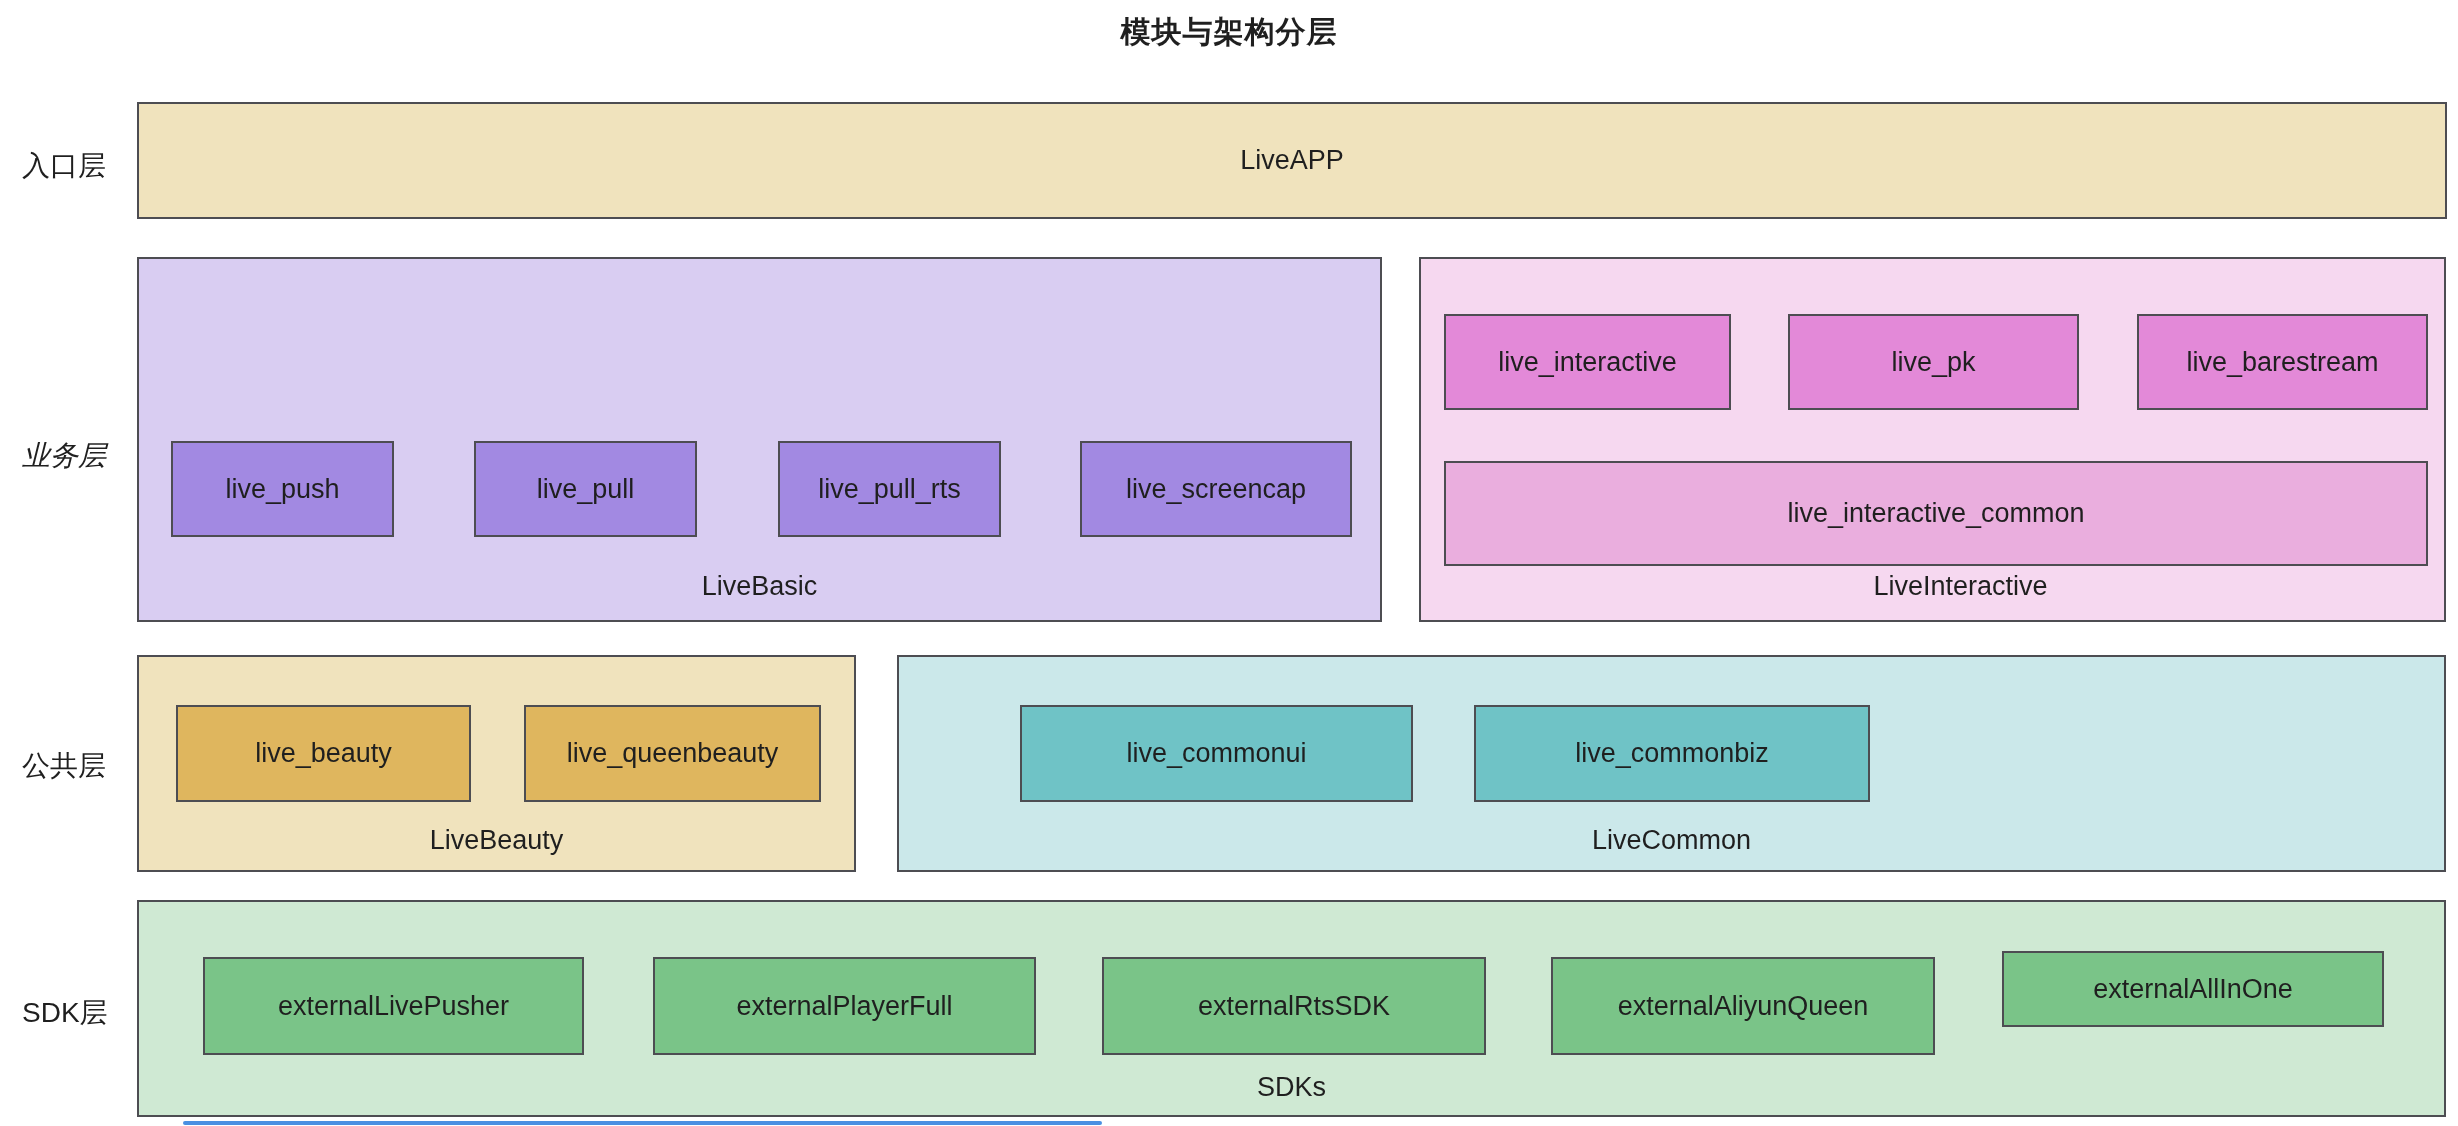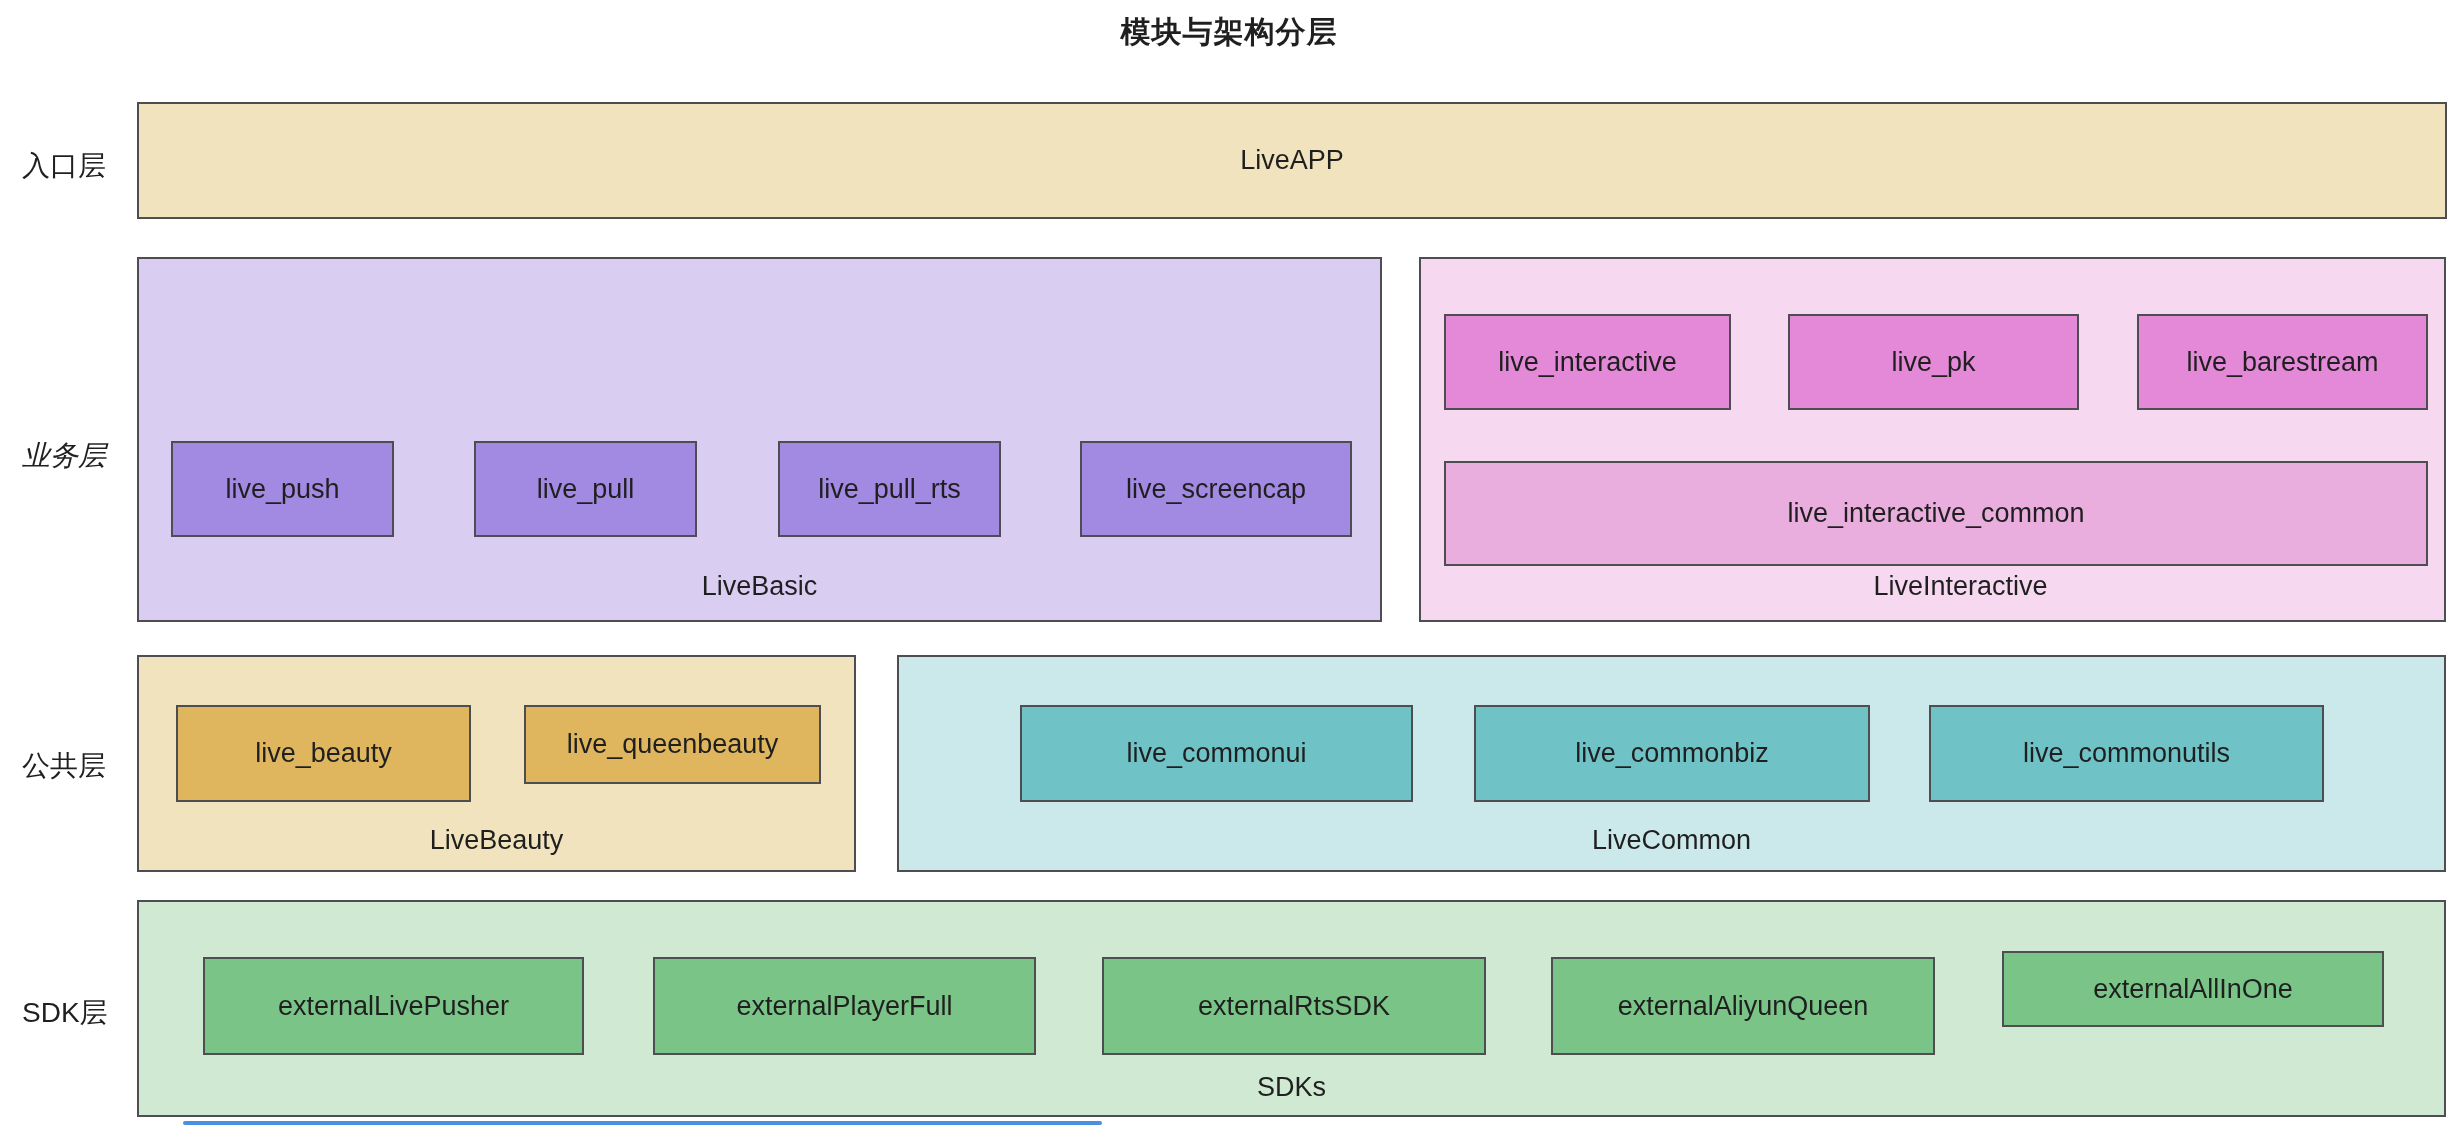--- a/index.html
+++ b/index.html
@@ -76,28 +76,27 @@
   <div class="box inter-box" style="left:1419px;top:257px;width:1027px;height:365px">
     <div class="box module inter-module" style="left:23px;top:55px;width:287px;height:96px">live_interactive</div>
     <div class="box module inter-module" style="left:367px;top:55px;width:291px;height:96px">live_pk</div>
     <div class="box module inter-module" style="left:716px;top:55px;width:291px;height:96px">live_barestream</div>
     <div class="box module inter-wide" style="left:23px;top:202px;width:984px;height:105px">live_interactive_common</div>
     <div class="container-label" style="bottom:18px;padding-left:28px;">LiveInteractive</div>
   </div>
 
   <div class="box beauty-box" style="left:137px;top:655px;width:719px;height:217px">
     <div class="box module beauty-module" style="left:37px;top:48px;width:295px;height:97px">live_beauty</div>
-    <div class="box module beauty-module" style="left:385px;top:48px;width:297px;height:79px">live_queenbeauty</div>
+    <div class="box module beauty-module" style="left:385px;top:48px;width:297px;height:97px">live_queenbeauty</div>
     <div class="container-label" style="bottom:14px;">LiveBeauty</div>
   </div>
 
   <div class="box common-box" style="left:897px;top:655px;width:1549px;height:217px">
     <div class="box module common-module" style="left:121px;top:48px;width:393px;height:97px">live_commonui</div>
     <div class="box module common-module" style="left:575px;top:48px;width:396px;height:97px">live_commonbiz</div>
-    <div class="box module common-module" style="left:1030px;top:48px;width:395px;height:97px">live_commonutils</div>
     <div class="container-label" style="bottom:14px;">LiveCommon</div>
   </div>
 
   <div class="box sdk-box" style="left:137px;top:900px;width:2309px;height:217px">
     <div class="box module sdk-module" style="left:64px;top:55px;width:381px;height:98px">externalLivePusher</div>
     <div class="box module sdk-module" style="left:514px;top:55px;width:383px;height:98px">externalPlayerFull</div>
     <div class="box module sdk-module" style="left:963px;top:55px;width:384px;height:98px">externalRtsSDK</div>
     <div class="box module sdk-module" style="left:1412px;top:55px;width:384px;height:98px">externalAliyunQueen</div>
     <div class="box module sdk-module" style="left:1863px;top:49px;width:382px;height:76px">externalAllInOne</div>
     <div class="container-label" style="bottom:12px;">SDKs</div>

